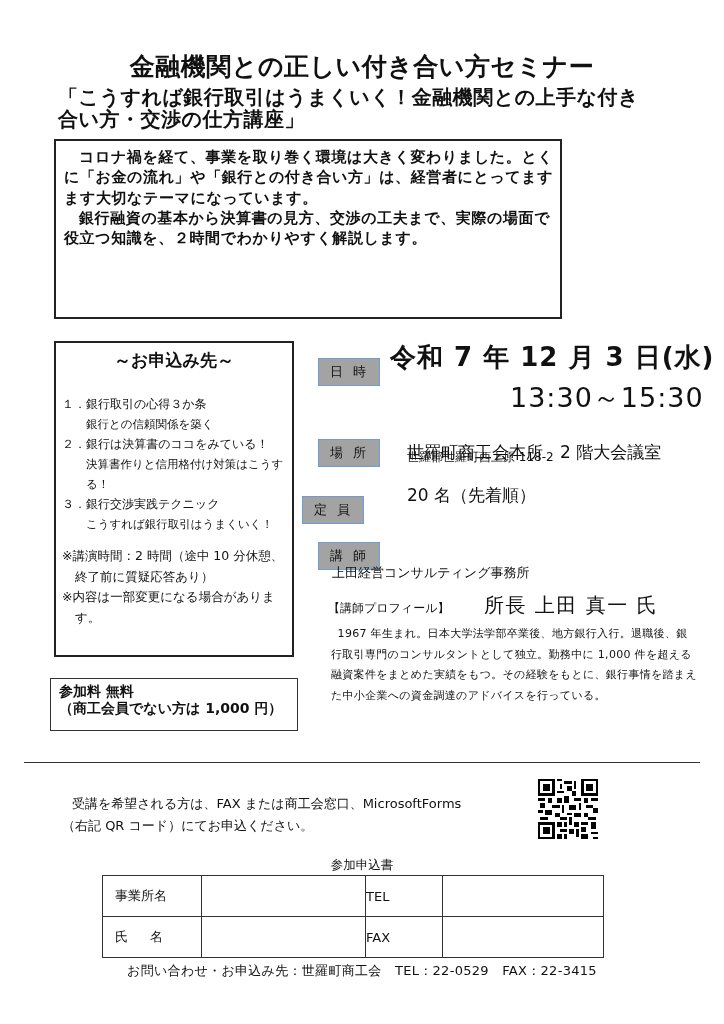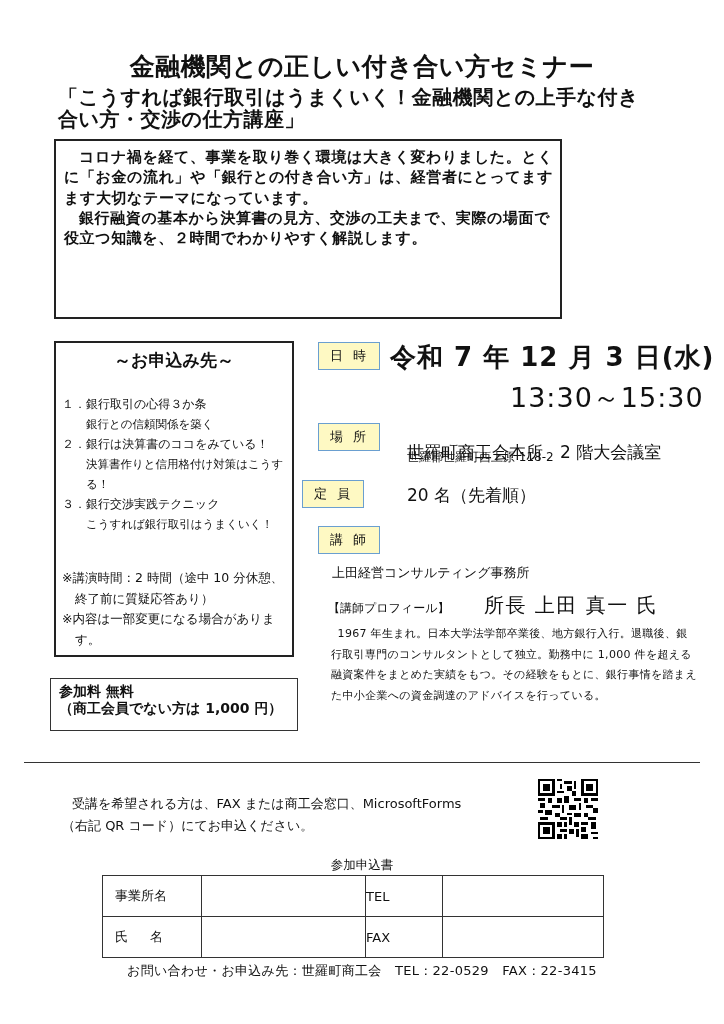--- a/index.html
+++ b/index.html
@@ -9,26 +9,26 @@
   .title { left: 0; width: 724px; top: 50px; text-align: center; font-size: 25px; font-weight: bold; letter-spacing: 0.5px; }
   .subtitle { left: 58px; top: 86px; width: 640px; font-size: 20px; font-weight: bold; line-height: 22px; letter-spacing: 0.5px; }
   .intro-box { left: 54px; top: 139px; width: 508px; height: 180px; border: 2px solid #222; box-sizing: border-box;
                padding: 6px 6px 4px 8px; font-size: 15px; font-weight: bold; line-height: 20.3px; letter-spacing: 0.6px; }
   .intro-box p { margin: 0; text-indent: 1em; }
   .content-box { left: 54px; top: 341px; width: 240px; height: 316px; border: 2px solid #222; box-sizing: border-box;
                  padding: 0 6px; font-size: 12px; }
   .content-title { text-align: center; font-size: 17px; font-weight: bold; margin-top: 6px; margin-bottom: 22px; }
   .item-main { line-height: 20px; }
   .item-sub { padding-left: 24px; line-height: 20px; font-size: 11.5px; }
-  .notes { margin-top: 34px; font-size: 12.5px; line-height: 20.5px; }
+  .notes { margin-top: 12px; font-size: 12.5px; line-height: 20.5px; }
   .note { padding-left: 13px; text-indent: -13px; }
   .fee-box { left: 50px; top: 678px; width: 248px; height: 53px; border: 1px solid #333; box-sizing: border-box;
              padding: 4px 8px; font-size: 14px; font-weight: bold; line-height: 17px; }
   .label-box { border: 1.5px solid #6a9fd0; width: 62px; height: 28px; box-sizing: border-box; text-align: center;
-               font-size: 13px; line-height: 26px; letter-spacing: 10px; padding-left: 8px; background: #fef9c3; }
+               font-size: 13px; line-height: 26px; letter-spacing: 10px; padding-left: 8px; background: #a3a3a3; margin-top: 16px; }
   .date-text { left: 390px; top: 340px; font-size: 26px; font-weight: bold; letter-spacing: 1px; }
   .time-text { left: 510px; top: 380px; font-size: 27px; font-weight: normal; letter-spacing: 1px; }
   .venue-text { left: 407px; top: 441px; font-size: 17px; }
   .venue-addr { left: 407px; top: 449px; font-size: 12px; }
   .cap-text { left: 407px; top: 484px; font-size: 17px; }
   .office-text { left: 332px; top: 564px; font-size: 13px; }
   .profile-label { left: 328px; top: 600px; font-size: 12px; }
   .lecturer-name { left: 484px; top: 592px; font-size: 20px; letter-spacing: 1.5px; }
   .profile-text { left: 331px; top: 624px; width: 366px; font-size: 11px; line-height: 20.7px; letter-spacing: 0.3px; }
   .profile-text p { margin: 0; text-indent: 0.6em; }

